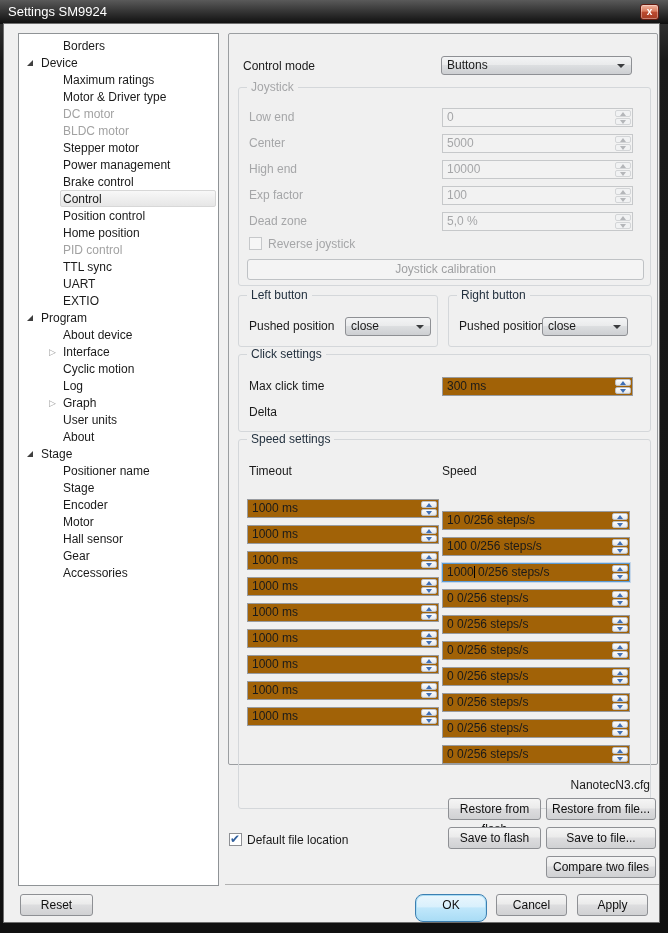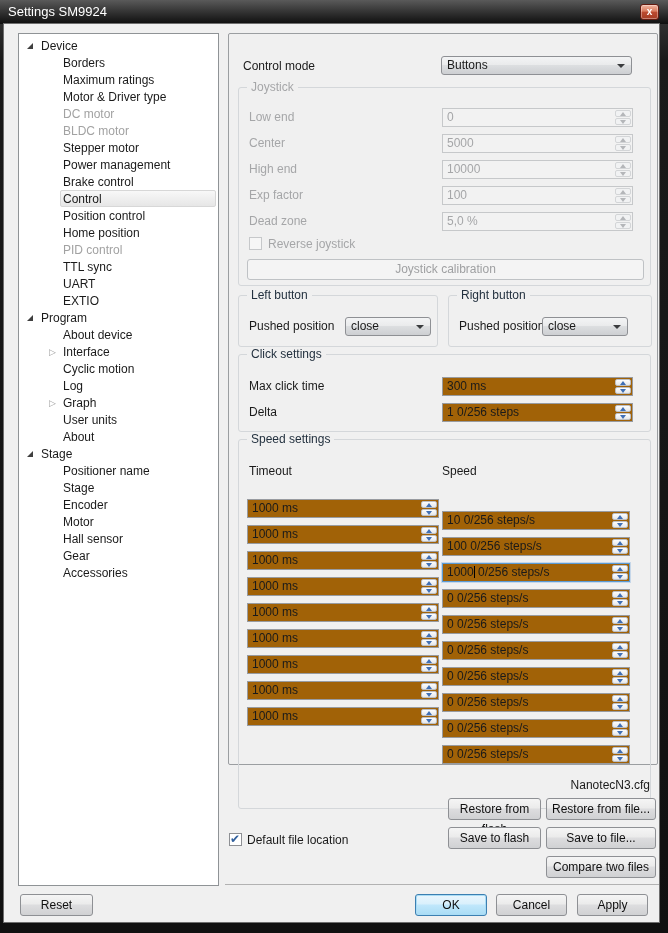--- a/index.html
+++ b/index.html
@@ -88,28 +88,28 @@
 <div class="window">
   <div class="titlebar">
     <span class="title-text">Settings SM9924</span>
     <div class="close-btn"><span>x</span></div>
   </div>
 
   <div class="client">
 
     <div class="tree-panel">
 
+        <div class="tree-row" data-level="1" data-state="none" data-disabled="false" data-selected="false">
+          <span class="twisty"></span>
+          <span class="tree-label">Borders</span>
+        </div>
+
         <div class="tree-row" data-level="0" data-state="expanded" data-disabled="false" data-selected="false">
           <span class="twisty"></span>
           <span class="tree-label">Device</span>
-        </div>
-
-        <div class="tree-row" data-level="1" data-state="none" data-disabled="false" data-selected="false">
-          <span class="twisty"></span>
-          <span class="tree-label">Borders</span>
         </div>
 
         <div class="tree-row" data-level="1" data-state="none" data-disabled="false" data-selected="false">
           <span class="twisty"></span>
           <span class="tree-label">Maximum ratings</span>
         </div>
 
         <div class="tree-row" data-level="1" data-state="none" data-disabled="false" data-selected="false">
           <span class="twisty"></span>
           <span class="tree-label">Motor &amp; Driver type</span>
@@ -380,31 +380,20 @@
                   </span>
                   <span class="spin-btn">
                     <i class="arr-down"></i>
                   </span>
                 </span>
               </div>
             </div>
 
             <div class="field-row">
               <span class="field-label">Delta</span>
-              <div class="spinfield" style="left:203px; top:0; width:191px;">
-                <span class="spin-value">1 0/256 steps</span>
-                <span class="spinner">
-                  <span class="spin-btn">
-                    <i class="arr-up"></i>
-                  </span>
-                  <span class="spin-btn">
-                    <i class="arr-down"></i>
-                  </span>
-                </span>
-              </div>
             </div>
           </div>
       </div>
 
       <div class="group" style="left:9px; top:405px; width:413px; height:370px;">
         <span class="group-title">Speed settings</span>
         <span class="col-header" style="left:10px; top:24px;">Timeout</span>
         <span class="col-header" style="left:203px; top:24px;">Speed</span>
 
         <div class="rows" style="left:8px; top:59px; width:192px; right:auto;text-align:center;">
@@ -686,17 +675,17 @@
     <div class="btn" style="left:542px; top:774px; width:110px; height:22px; line-height:20px;">Restore from file...</div>
     <div class="btn" style="left:444px; top:803px; width:93px; height:22px; line-height:20px;">Save to flash</div>
     <div class="btn" style="left:542px; top:803px; width:110px; height:22px; line-height:20px;">Save to file...</div>
     <div class="btn" style="left:542px; top:832px; width:110px; height:22px; line-height:20px;">Compare two files</div>
 
     <span class="checkbox" style="left:225px; top:809px;" data-checked="true"></span>
     <span class="checkbox-label" style="left:243px; top:809px;">Default file location</span>
 
     <div class="separator"></div>
     <div class="btn" style="left:16px; top:870px; width:73px; height:22px; line-height:20px;">Reset</div>
-    <div class="btn default" style="left:411px; top:870px; width:72px; height:22px; line-height:20px;">OK</div>
+    <div class="btn default" style="left:411px; top:870px; width:72px; height:28px; line-height:20px;border-radius:8px;">OK</div>
     <div class="btn" style="left:492px; top:870px; width:71px; height:22px; line-height:20px;">Cancel</div>
     <div class="btn" style="left:573px; top:870px; width:71px; height:22px; line-height:20px;">Apply</div>
   </div>
 </div>
 
 </body></html>

